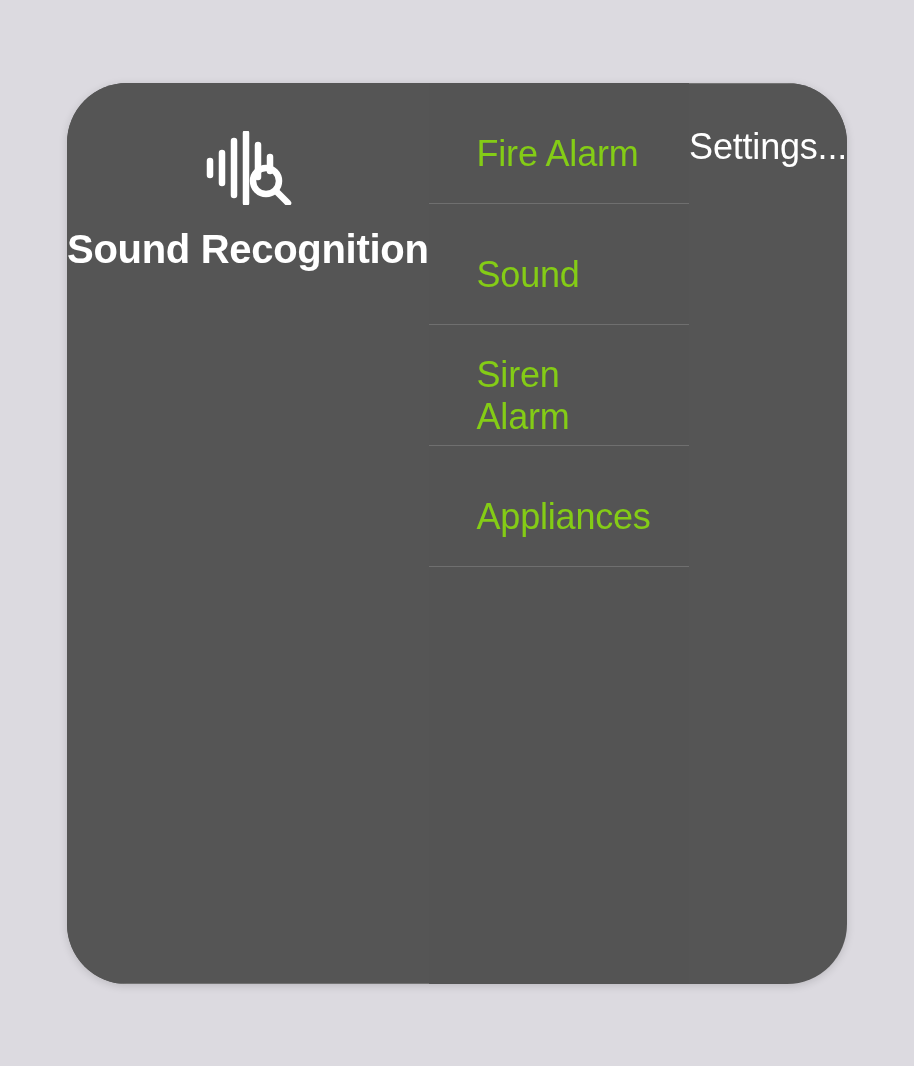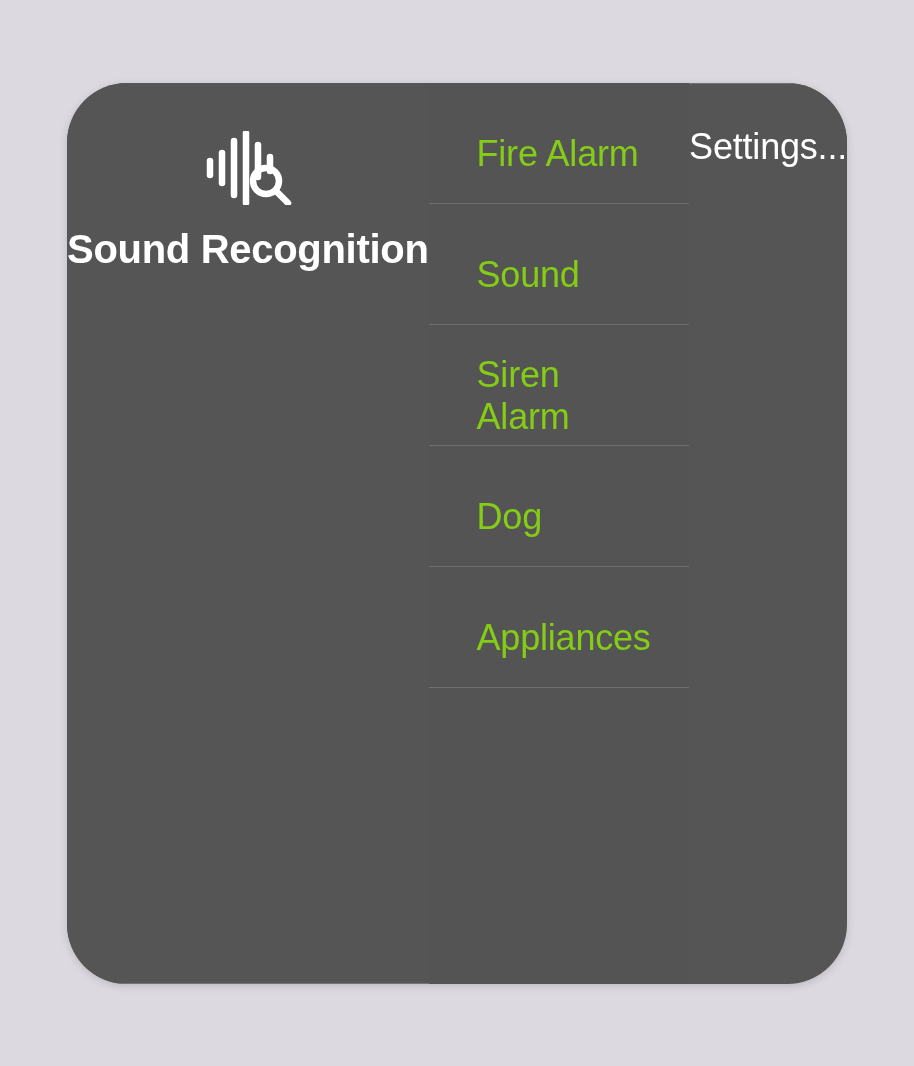--- a/index.html
+++ b/index.html
@@ -122,23 +122,20 @@
       <div class="row">
         <span class="row-label">Fire Alarm</span>
       </div>
       <div class="row">
         <span class="row-label">Sound</span>
       </div>
       <div class="row">
         <span class="row-label">Siren Alarm</span>
       </div>
       <div class="row">
-        <span class="row-label">Dog</span>
-      </div>
-      <div class="row">
         <span class="row-label">Appliances</span>
       </div>
     </div>
   </div>
 
   <div class="footer">
     <span class="footer-label">Settings...</span>
   </div>
 
 </div>

